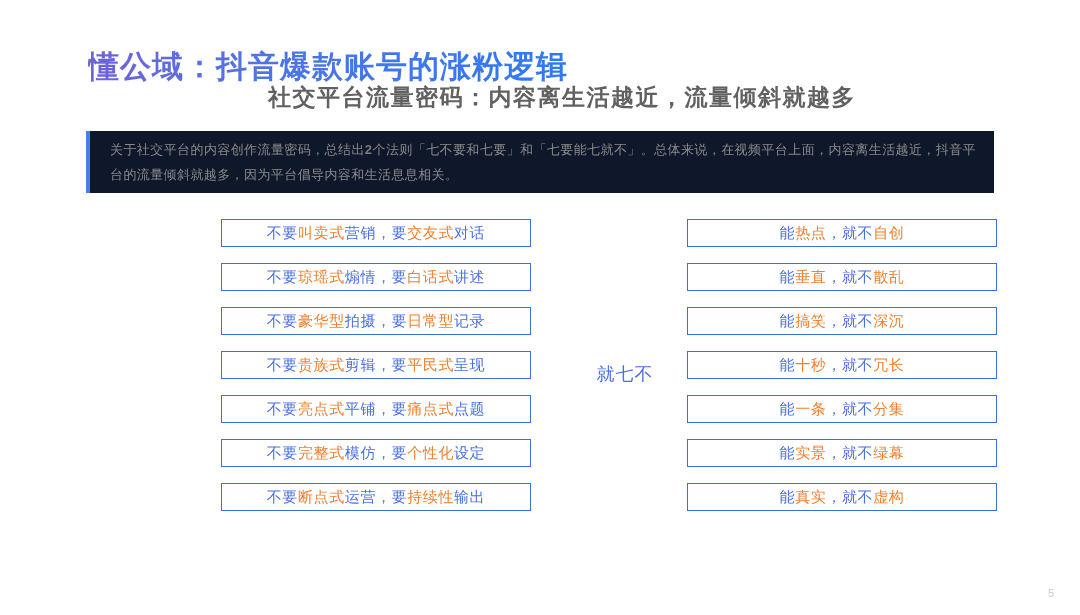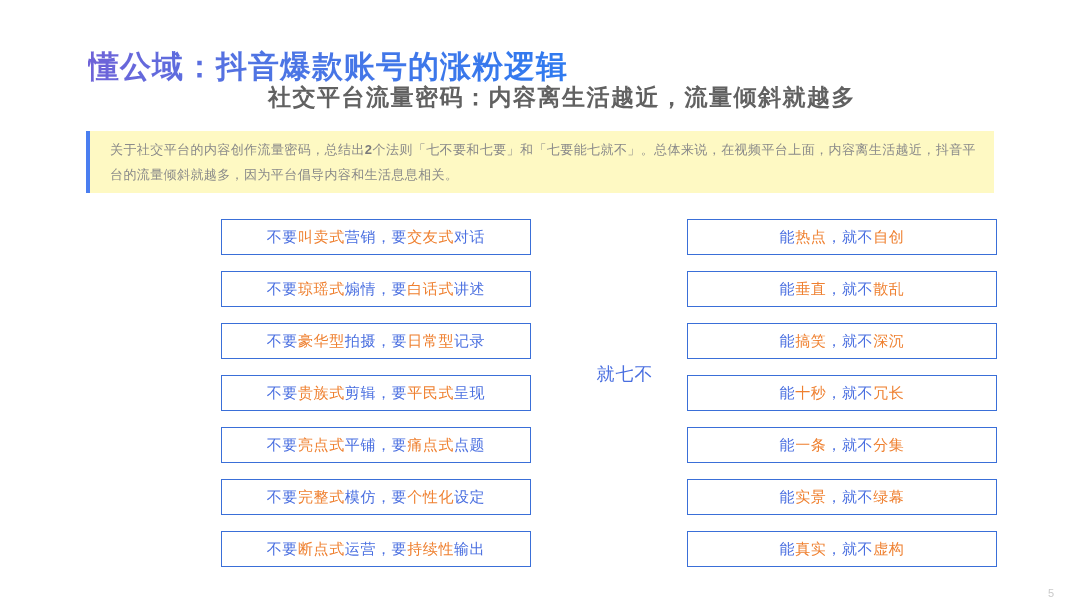--- a/index.html
+++ b/index.html
@@ -46,21 +46,21 @@
     margin-left: 44px;
   }
 
   
   .desc-panel {
     position: absolute;
     left: 86px;
     top: 131px;
     width: 908px;
     height: 62px;
-    background: #fef9c3;
+    background: #0f172a;
     border-left: 4px solid #4a7ef0;
     box-sizing: border-box;
     display: flex;
     align-items: center;
   }
   .desc-text {
     padding: 0 18px 0 20px;
     font-size: 13px;
     line-height: 25px;
     color: #8a8a8a;
@@ -91,21 +91,21 @@
     top: 219px;
     width: 310px;
     display: flex;
     flex-direction: column;
     gap: 16px;
   }
   #col-left  { left: 221px; }
   #col-right { left: 687px; }
 
   .rule-box {
-    height: 36px;
+    height: 28px;
     border: 1.6px solid #3a6fd8;
     background: #ffffff;
     display: flex;
     align-items: center;
     justify-content: center;
     box-sizing: border-box;
     font-size: 15px;
     letter-spacing: 0.6px;
     white-space: nowrap;
   }

